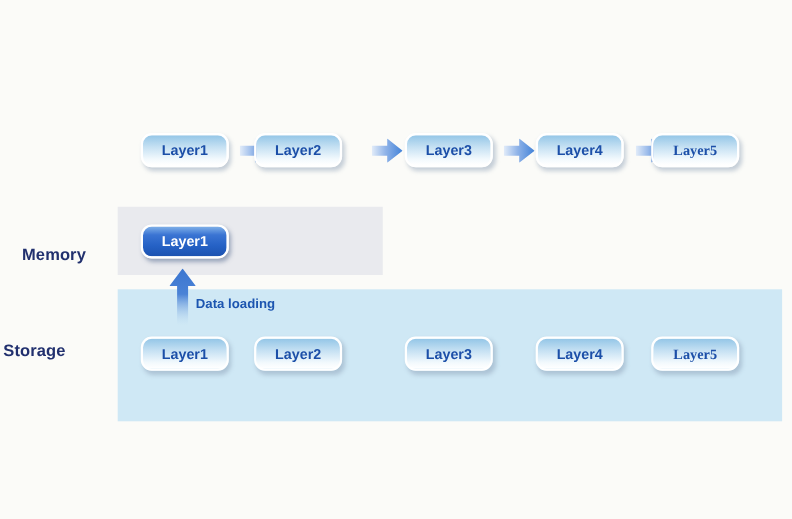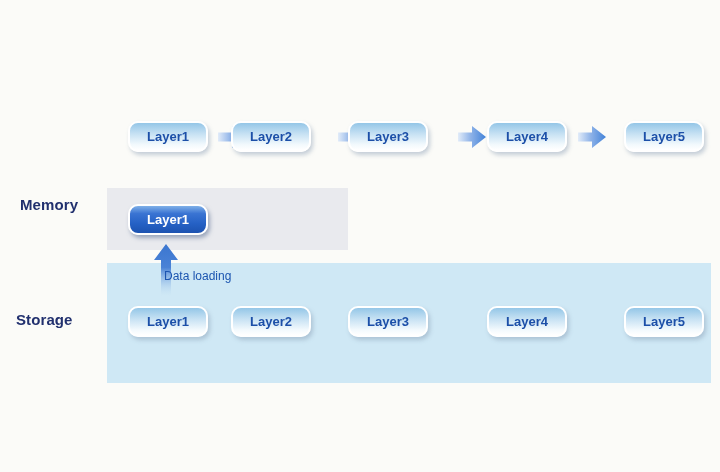--- a/index.html
+++ b/index.html
@@ -16,22 +16,22 @@
   }
   .row-label {
     position: absolute;
     color: #21306e;
     font-size: 15px;
     font-weight: 600;
     line-height: 1.25;
     letter-spacing: 0.1px;
   }
   .comp-label    { left: 18px; top: 116px; width: 100px; }
-  .memory-label  { left: 20px; top: 196px; text-align: right; }
-  .storage-label { left: 16px; top: 311px; }
+  .memory-label  { left: 20px; top: 223px; text-align: right; }
+  .storage-label { left: 3px; top: 311px; }
 
   
   .layer-box {
     position: absolute;
     width: 80px;
     height: 31px;
     box-sizing: border-box;
     border: 2px solid #ffffff;
     border-radius: 10px;
     background: linear-gradient(180deg, #94c6e7 0%, #c6e1f3 40%, #f2f9fd 80%, #ffffff 100%);
@@ -58,23 +58,23 @@
     justify-content: center;
     color: #ffffff;
     font-size: 13px;
     font-weight: 700;
   }
 
   .flow-row-y { top: 121px; }
   .stor-row-y { top: 306px; }
   .col-1 { left: 128px; }
   .col-2 { left: 231px; }
-  .col-3 { left: 348px; }
+  .col-3 { left: 368px; }
   .col-4 { left: 487px; }
-  .col-5 { left: 624px; }
+  .col-5 { left: 592px; font-family: Liberation Serif, serif; }
 
   .flow-arrow {
     position: absolute;
     top: 126px;
     width: 28px;
     height: 22px;
   }
   .arr-1 { left: 218px; }
   .arr-2 { left: 338px; }
   .arr-3 { left: 458px; }
@@ -92,24 +92,24 @@
     width: 604px; height: 120px;
     background: #cfe8f5;
   }
   .up-arrow {
     position: absolute;
     left: 154px; top: 244px;
     width: 24px; height: 52px;
   }
   .data-loading {
     position: absolute;
-    left: 164px; top: 269px;
+    left: 178px; top: 269px;
     color: #1c55b0;
     font-size: 12px;
-    font-weight: 400;
+    font-weight: 700;
   }
   .defs-holder { position: absolute; width: 0; height: 0; overflow: hidden; }
 </style>
 </head>
 <body>
 
 <div class="canvas">
 
   <svg class="defs-holder" aria-hidden="true">
     <defs>

